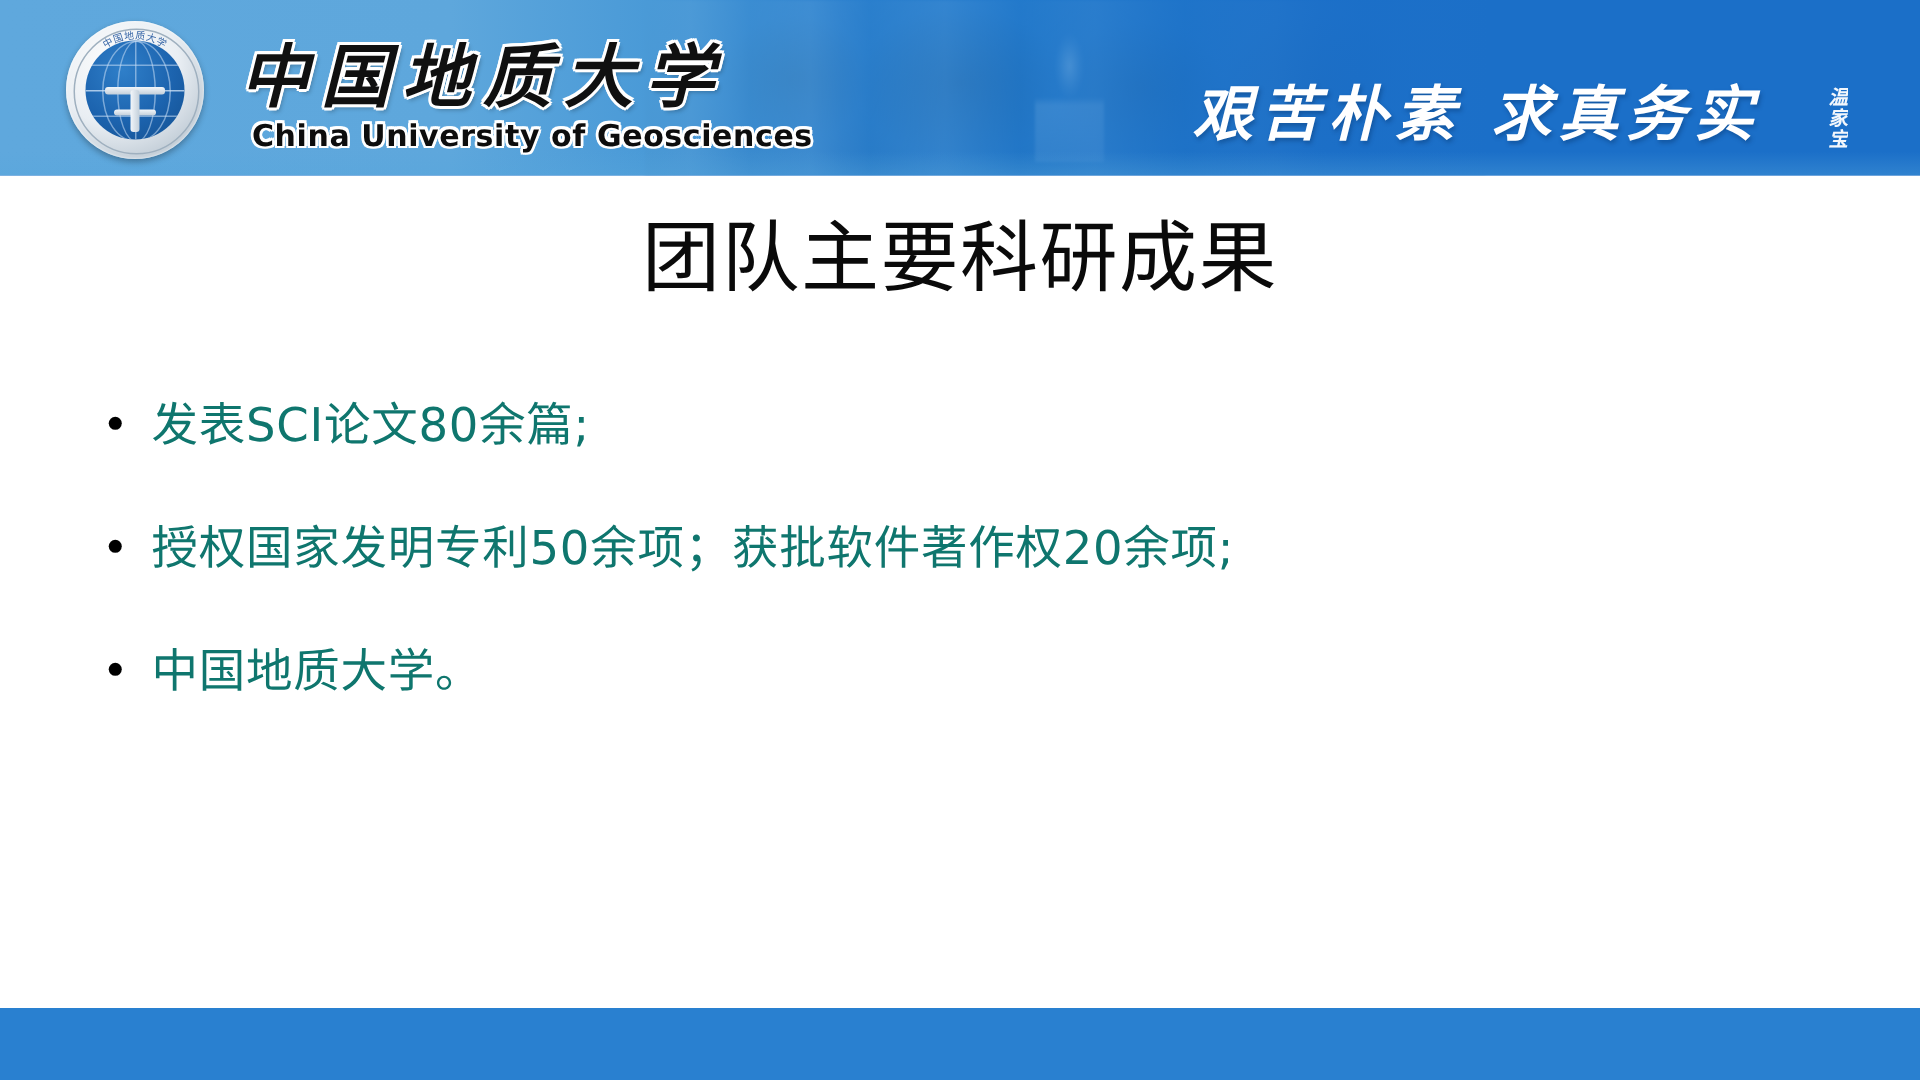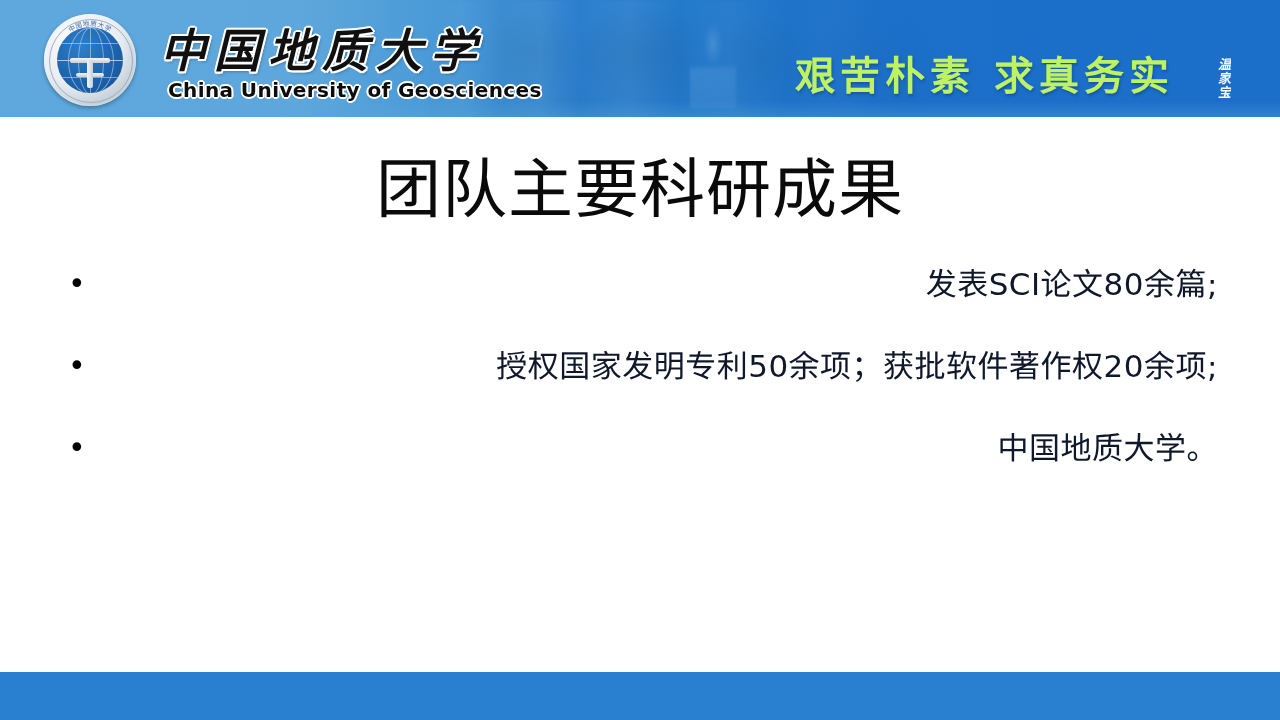--- a/index.html
+++ b/index.html
@@ -187,22 +187,23 @@
   }
 
   
   .motto {
     position: absolute;
     left: 795px;
     top: 44px;
     font-family: "DejaVu Serif", "Liberation Serif", serif;
     font-size: 40px;
     font-weight: 700;
+    font-style: italic;
     letter-spacing: 5px;
-    color: #bef264;
+    color: #ffffff;
     white-space: nowrap;
     text-shadow: 1px 2px 3px rgba(0,40,90,0.35);
   }
   .motto-sign {
     position: absolute;
     left: 1208px;
     top: 58px;
     width: 22px;
     font-family: "DejaVu Serif", "Liberation Serif", serif;
     font-size: 13px;
@@ -217,27 +218,26 @@
   }
 
   
   .slide-title {
     position: absolute;
     left: 0;
     top: 144px;
     width: 1280px;
     text-align: center;
     font-family: "DejaVu Serif", "Liberation Serif", serif;
-    font-size: 65px;
+    font-size: 52px;
     font-weight: 400;
     color: #0a0a0a;
     letter-spacing: 1px;
     line-height: 58px;
     white-space: nowrap;
-    margin-top: 17px;
   }
 
   
   .bullets {
     position: absolute;
     left: 68px;
     top: 262px;
     width: 1150px;
   }
   .bullet-row {
@@ -252,24 +252,23 @@
     font-size: 30px;
     line-height: 44px;
     color: #000000;
     text-align: left;
   }
   .bullet-text {
     flex: 1 1 auto;
     font-family: "DejaVu Sans", "Liberation Sans", sans-serif;
     font-size: 31px;
     line-height: 44px;
-    color: #0f172a;
+    color: #0f766e;
     letter-spacing: 0.5px;
     white-space: nowrap;
-    text-align: right;
   }
 
   
   .bottom-bar {
     position: absolute;
     left: 0;
     top: 672px;
     width: 1280px;
     height: 48px;
     background: #2980d0;

